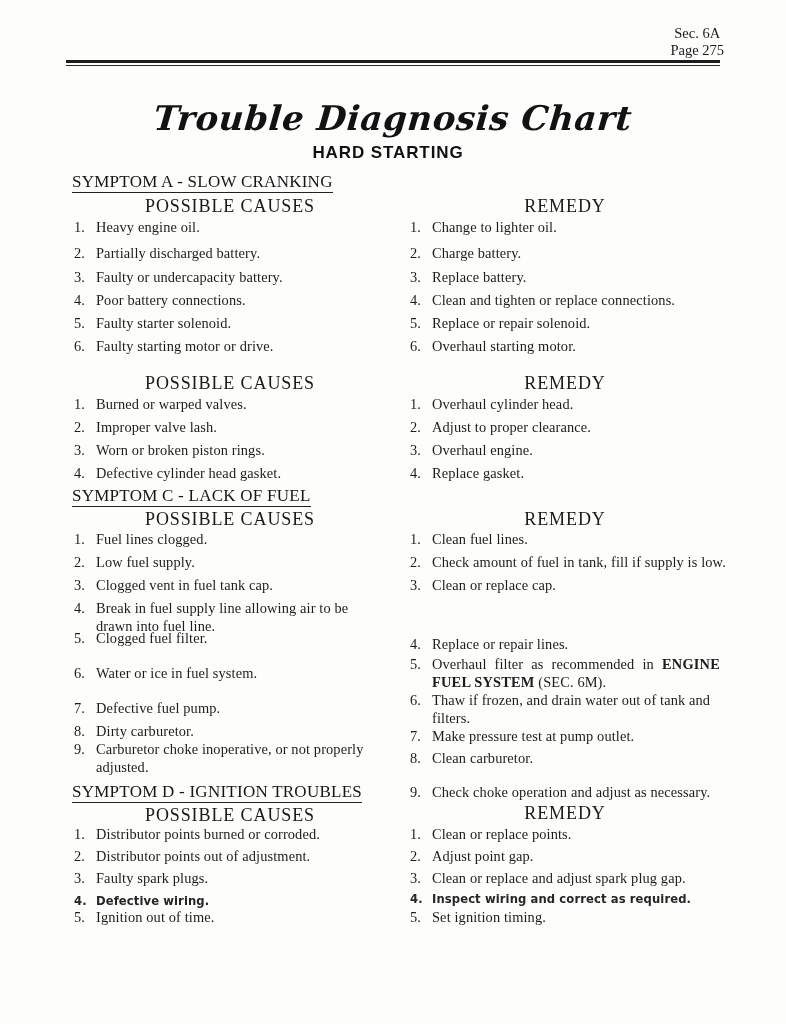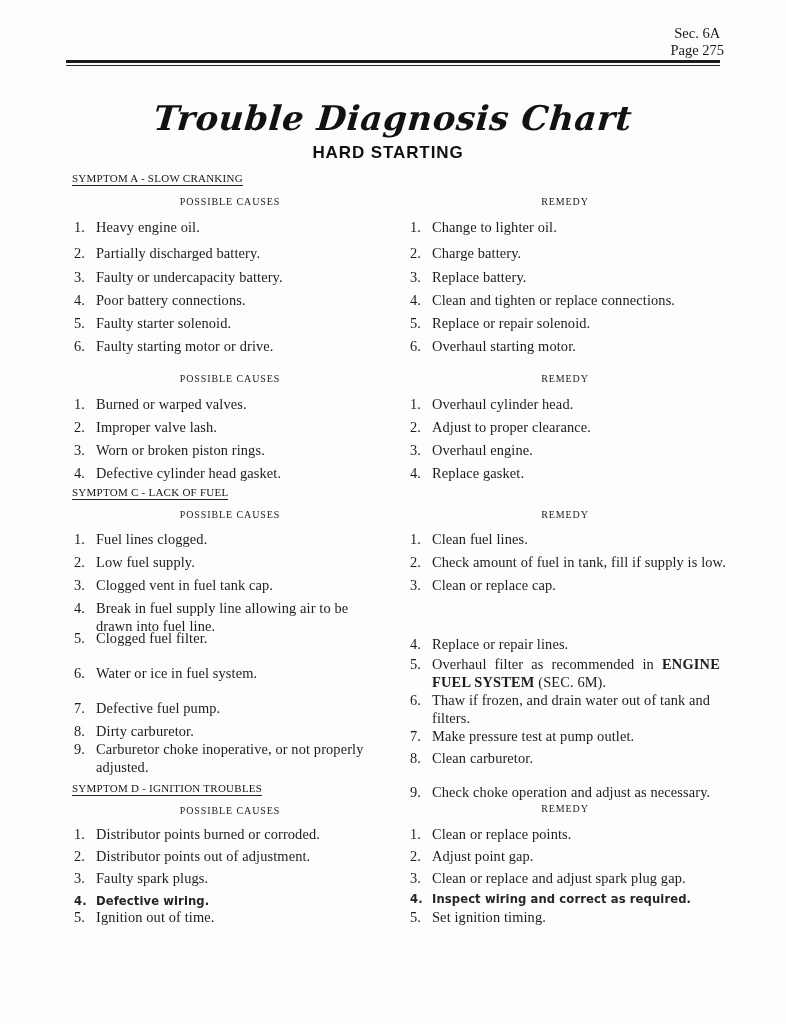--- a/index.html
+++ b/index.html
@@ -85,33 +85,33 @@
     font-weight: bold;
     font-size: 17px;
     letter-spacing: 0.9px;
     color: #101010;
   }
 
   
   .symptom-head {
     position: absolute;
     left: 72px;
-    font-size: 11px;
+    font-size: 17px;
     letter-spacing: 0.25px;
     white-space: nowrap;
     color: #161616;
   }
   .symptom-head span.txt {
     border-bottom: 1.3px solid #222;
     padding-bottom: 1px;
   }
 
   .col-head {
     position: absolute;
-    font-size: 10px;
+    font-size: 18px;
     letter-spacing: 0.9px;
     text-align: center;
     white-space: nowrap;
     color: #1a1a1a;
   }
   .col-head.causes { left: 130px; width: 200px; }
   .col-head.remedy { left: 465px; width: 200px; }
 
   
   .item {

